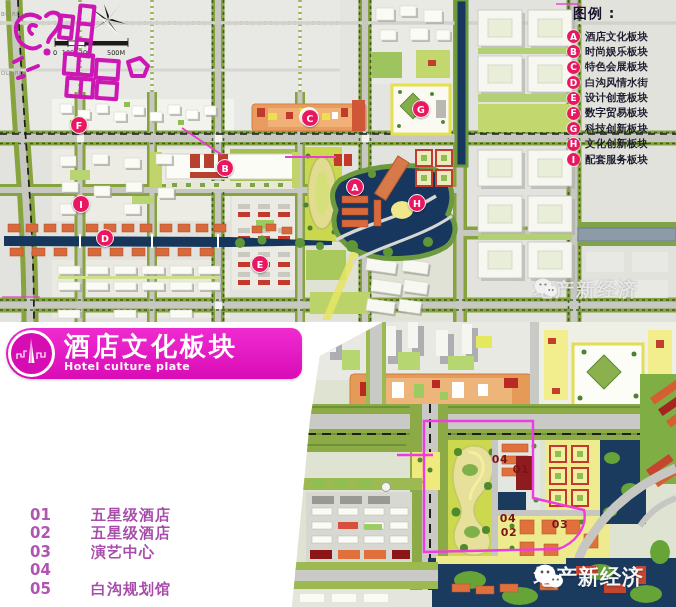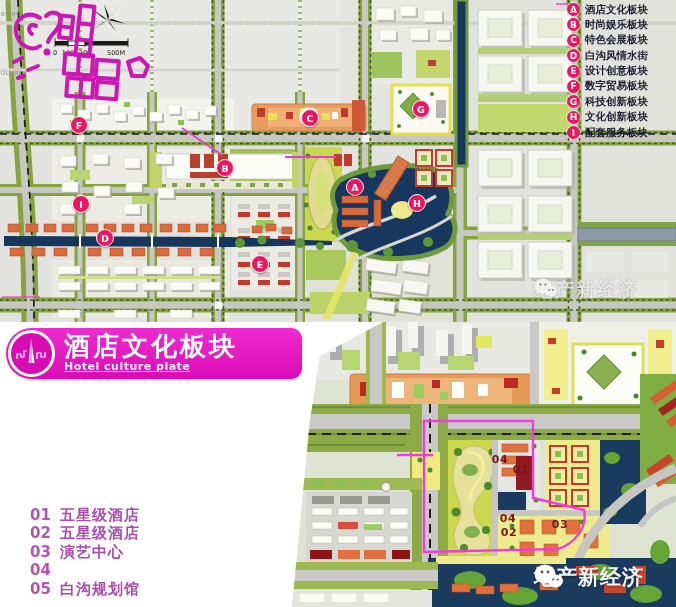--- a/index.html
+++ b/index.html
@@ -37,27 +37,27 @@
   .wm-icon{margin-right:6px;flex:0 0 auto;}
 
   
   .plate{position:absolute;left:6px;top:328px;width:296px;height:51px;z-index:30;
     background:linear-gradient(180deg,#ee2bd0,#d90cb6);border-radius:28px 12px 12px 28px;
     box-shadow:0 1px 3px rgba(0,0,0,.2);}
   .plate-icon{position:absolute;left:2px;top:2px;width:47px;height:47px;border-radius:50%;
     background:#d60db2;border:3px solid #fff;box-sizing:border-box;}
   .plate-texts{position:absolute;left:58px;top:4px;}
   .plate-title{font-size:26px;font-weight:bold;color:#fff;letter-spacing:3px;line-height:1.1;}
-  .plate-sub{font-size:11px;font-weight:bold;color:rgba(255,255,255,.95);margin-top:-1px;letter-spacing:.5px;text-decoration:underline;}
+  .plate-sub{font-size:11px;font-weight:bold;color:rgba(255,255,255,.95);margin-top:-1px;letter-spacing:.5px;}
 
   
   .num-list{position:absolute;left:30px;top:506px;z-index:30;}
   .num-row{display:flex;align-items:baseline;height:18.4px;}
   .num-id{width:30px;font-size:15px;font-weight:bold;color:#b055b2;}
-  .num-label{font-size:15px;font-weight:bold;color:#a84cac;letter-spacing:1px;}
+  .num-label{font-size:15px;font-weight:bold;color:#a84cac;letter-spacing:1px;margin-left:31px;}
 
   
   .dlabel{position:absolute;transform:translate(-50%,-50%);font-size:11px;font-weight:bold;
     color:#7c1315;z-index:25;letter-spacing:.5px;}
 
   .doodle{position:absolute;left:22px;top:386px;z-index:30;}
 </style>
 </head>
 <body>
 
@@ -845,20 +845,21 @@
         </g>
 
       <g stroke="#ee3ce0" fill="none">
         <path d="M424,552 L424,421 L533,421 L533,498 L584,510 C588,528 574,544 558,549 L424,552 Z" stroke-width="2.4"></path>
         <path d="M397,455 L433,455" stroke-width="2.4"></path>
       </g>
     </g>
   </svg>
 
   <div class="legend">
+    <div class="legend-title">图例 :</div>
     <div>
 
         <div class="legend-row">
           <span class="legend-dot">A</span>
           <span class="legend-label">酒店文化板块</span>
         </div>
 
         <div class="legend-row">
           <span class="legend-dot">B</span>
           <span class="legend-label">时尚娱乐板块</span>

